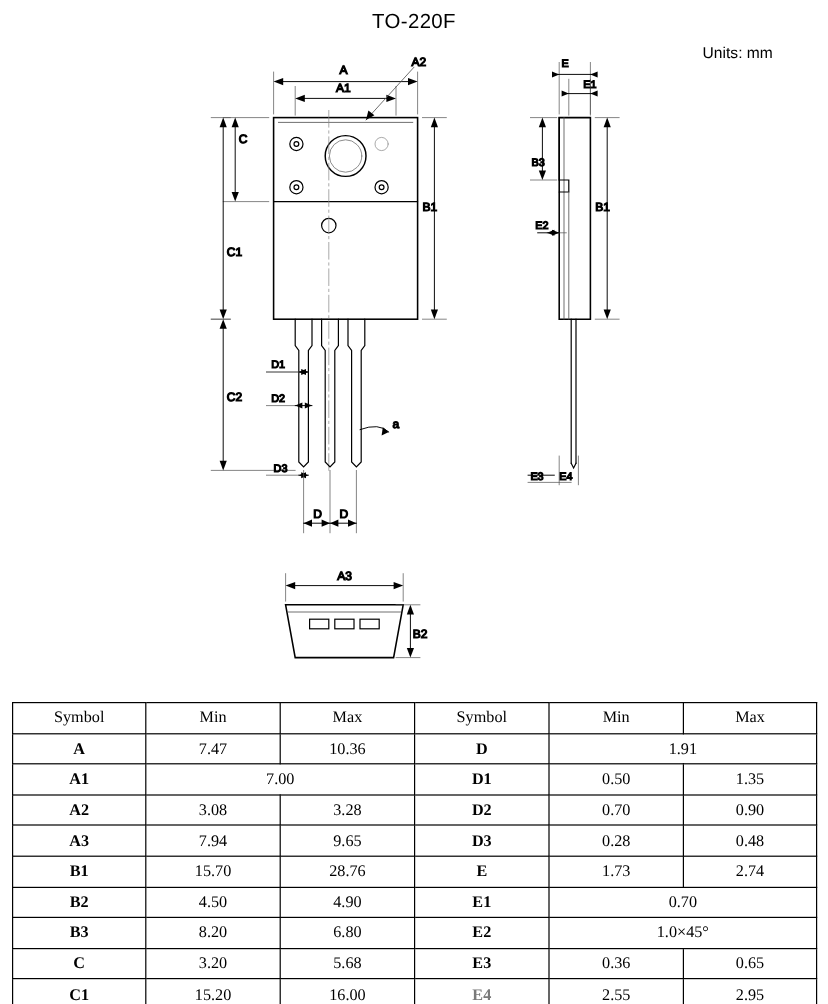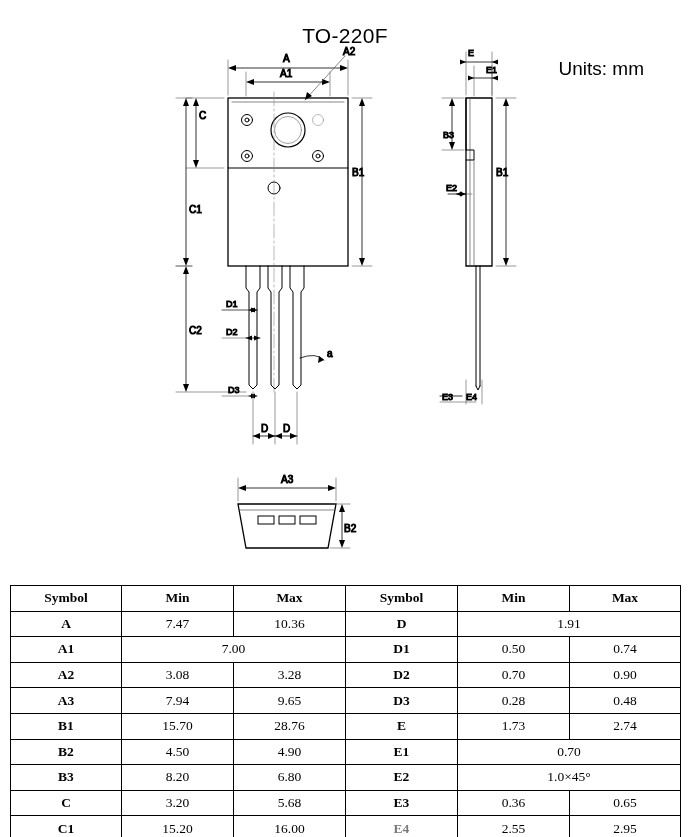--- a/index.html
+++ b/index.html
@@ -1,36 +1,36 @@
 <!DOCTYPE html>
 <html><head>
 <meta charset="utf-8">
 <style>
   html,body{margin:0;padding:0;background:#ffffff;}
   body{width:690px;height:837px;position:relative;font-family:"Liberation Sans",sans-serif;color:#000;}
   #root{position:absolute;inset:0;}
 
   .title{
     position:absolute; left:0; top:8px; width:690px; text-align:center;
-    font-size:21px; letter-spacing:.3px;margin-top:16px;
+    font-size:17px; letter-spacing:.3px;
   }
   .units{
-    position:absolute; right:46px; top:58px; font-size:19px;
+    position:absolute; right:46px; top:36px; font-size:13px;
   }
 
   .dwg{position:absolute; left:0; top:0; width:690px; height:580px;}
 
   
   .tbl-wrap{position:absolute; left:10px; top:585px; width:670px;}
   table{border-collapse:collapse; width:670px; table-layout:fixed; font-family:"Liberation Serif",serif;}
   th,td{
     border:1px solid #000; height:24.6px; text-align:center;
     font-size:13.5px; padding:0;
   }
-  th{font-weight:bold;}
+  th{font-weight:normal;}
   td.sym{font-weight:bold;}
   td.grey{color:#7a7a7a;}
   col.c-sym{width:111px;}
   col.c-min{width:112px;}
   col.c-max{width:112px;}
   col.c-sym2{width:112px;}
   col.c-min2{width:112px;}
   col.c-max2{width:111px;}
 
   text{font-family:"Liberation Sans",sans-serif;}
@@ -252,21 +252,21 @@
             <td>7.47</td>
             <td>10.36</td>
             <td class="sym">D</td>
             <td colspan="2">1.91</td>
           </tr>
           <tr>
             <td class="sym">A1</td>
             <td colspan="2">7.00</td>
             <td class="sym">D1</td>
             <td>0.50</td>
-            <td>0.74</td>
+            <td>1.35</td>
           </tr>
           <tr>
             <td class="sym">A2</td>
             <td>3.08</td>
             <td>3.28</td>
             <td class="sym">D2</td>
             <td>0.70</td>
             <td>0.90</td>
           </tr>
           <tr>

